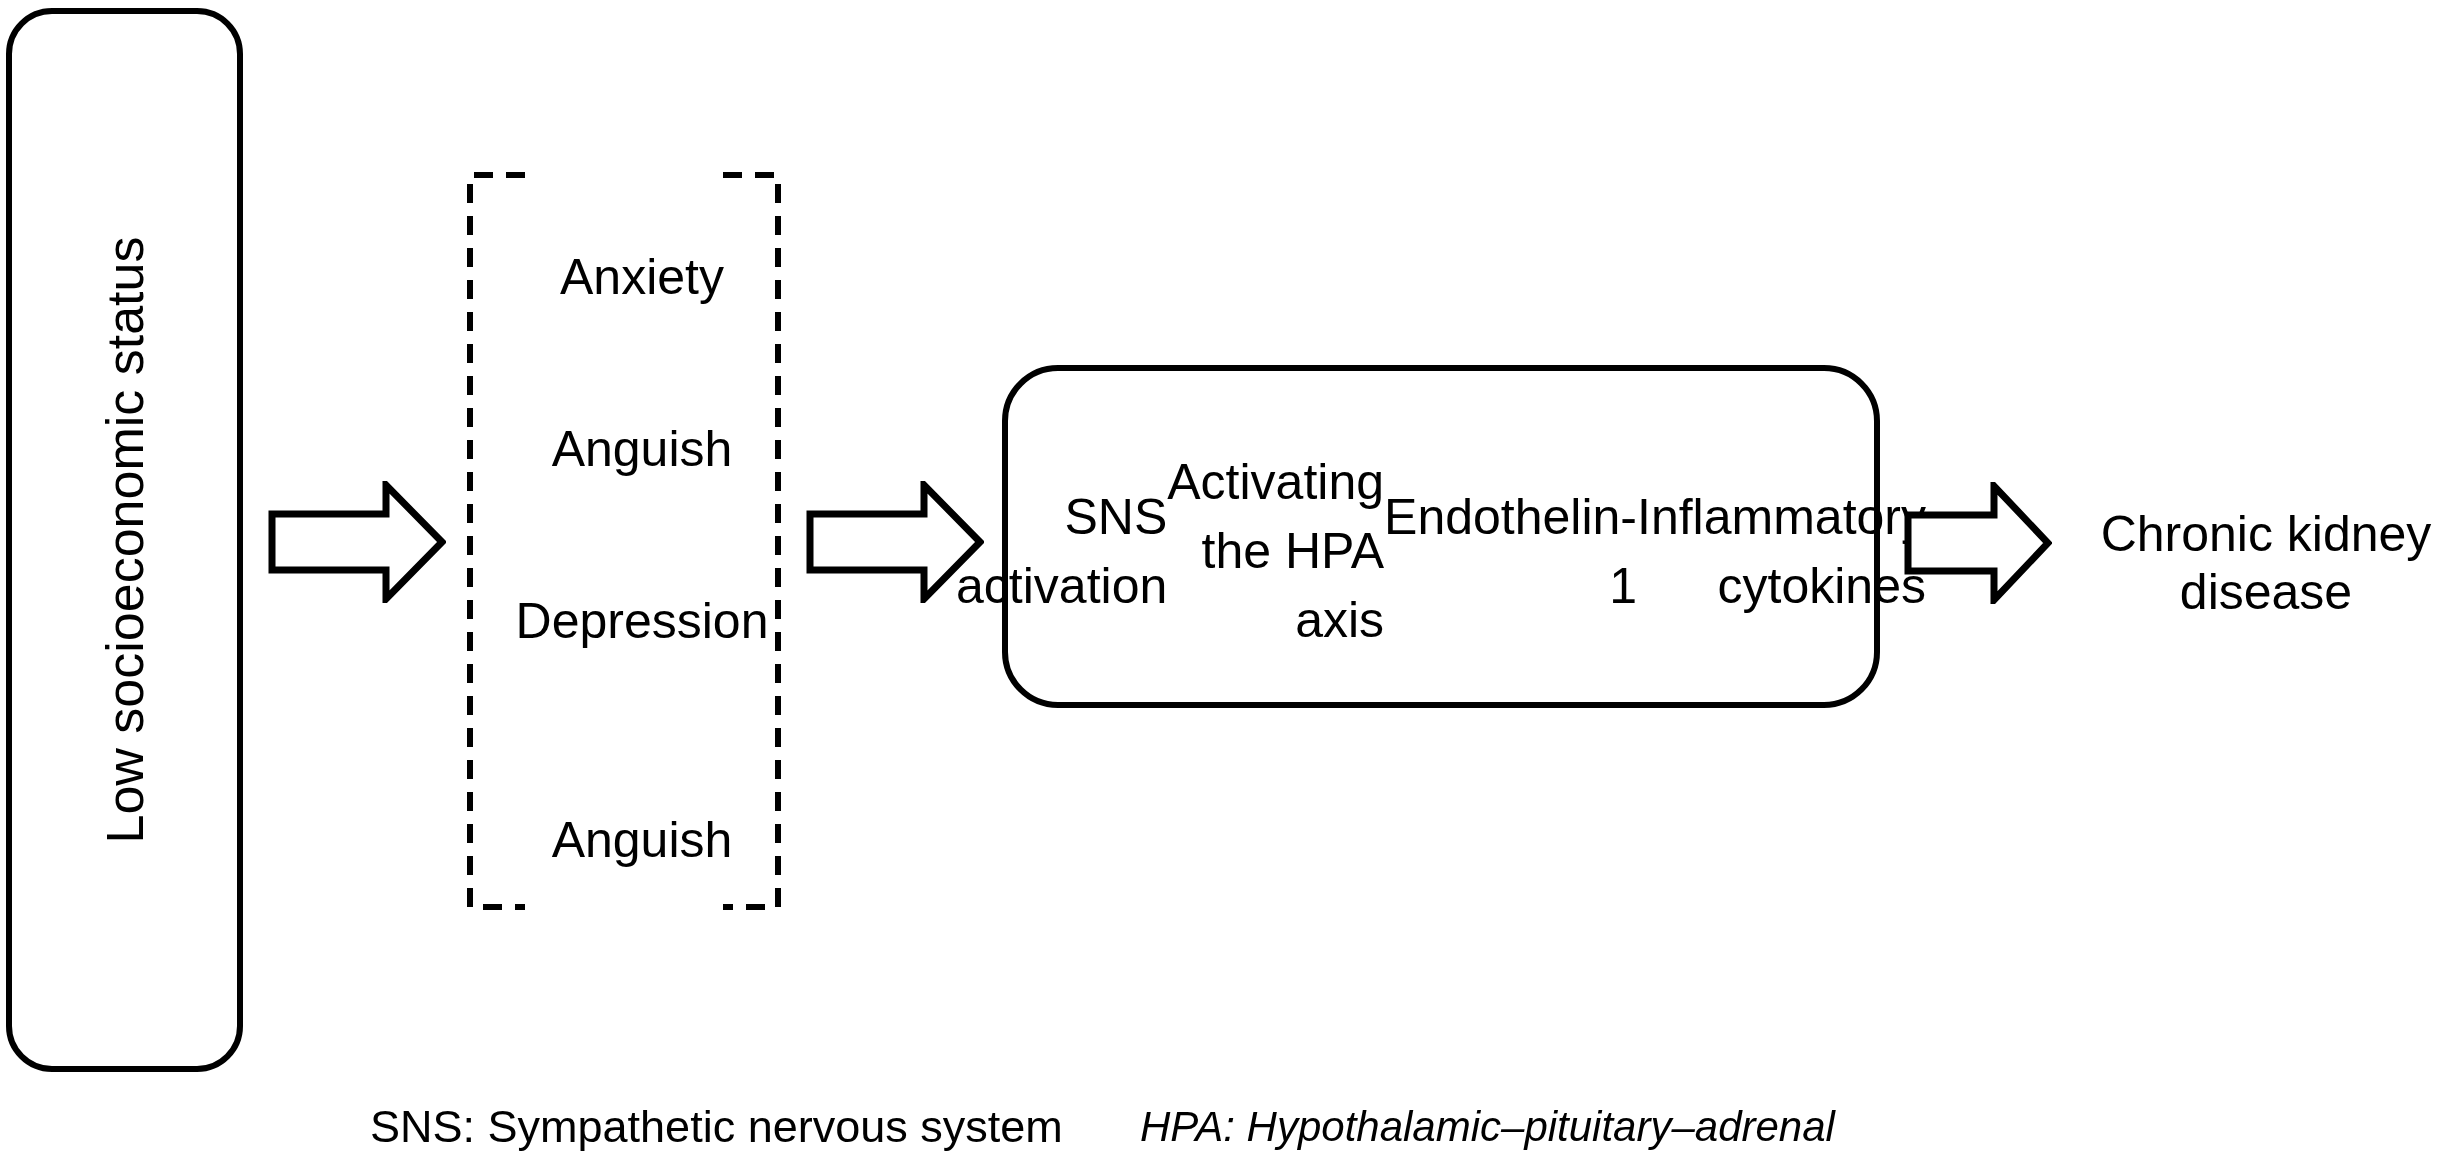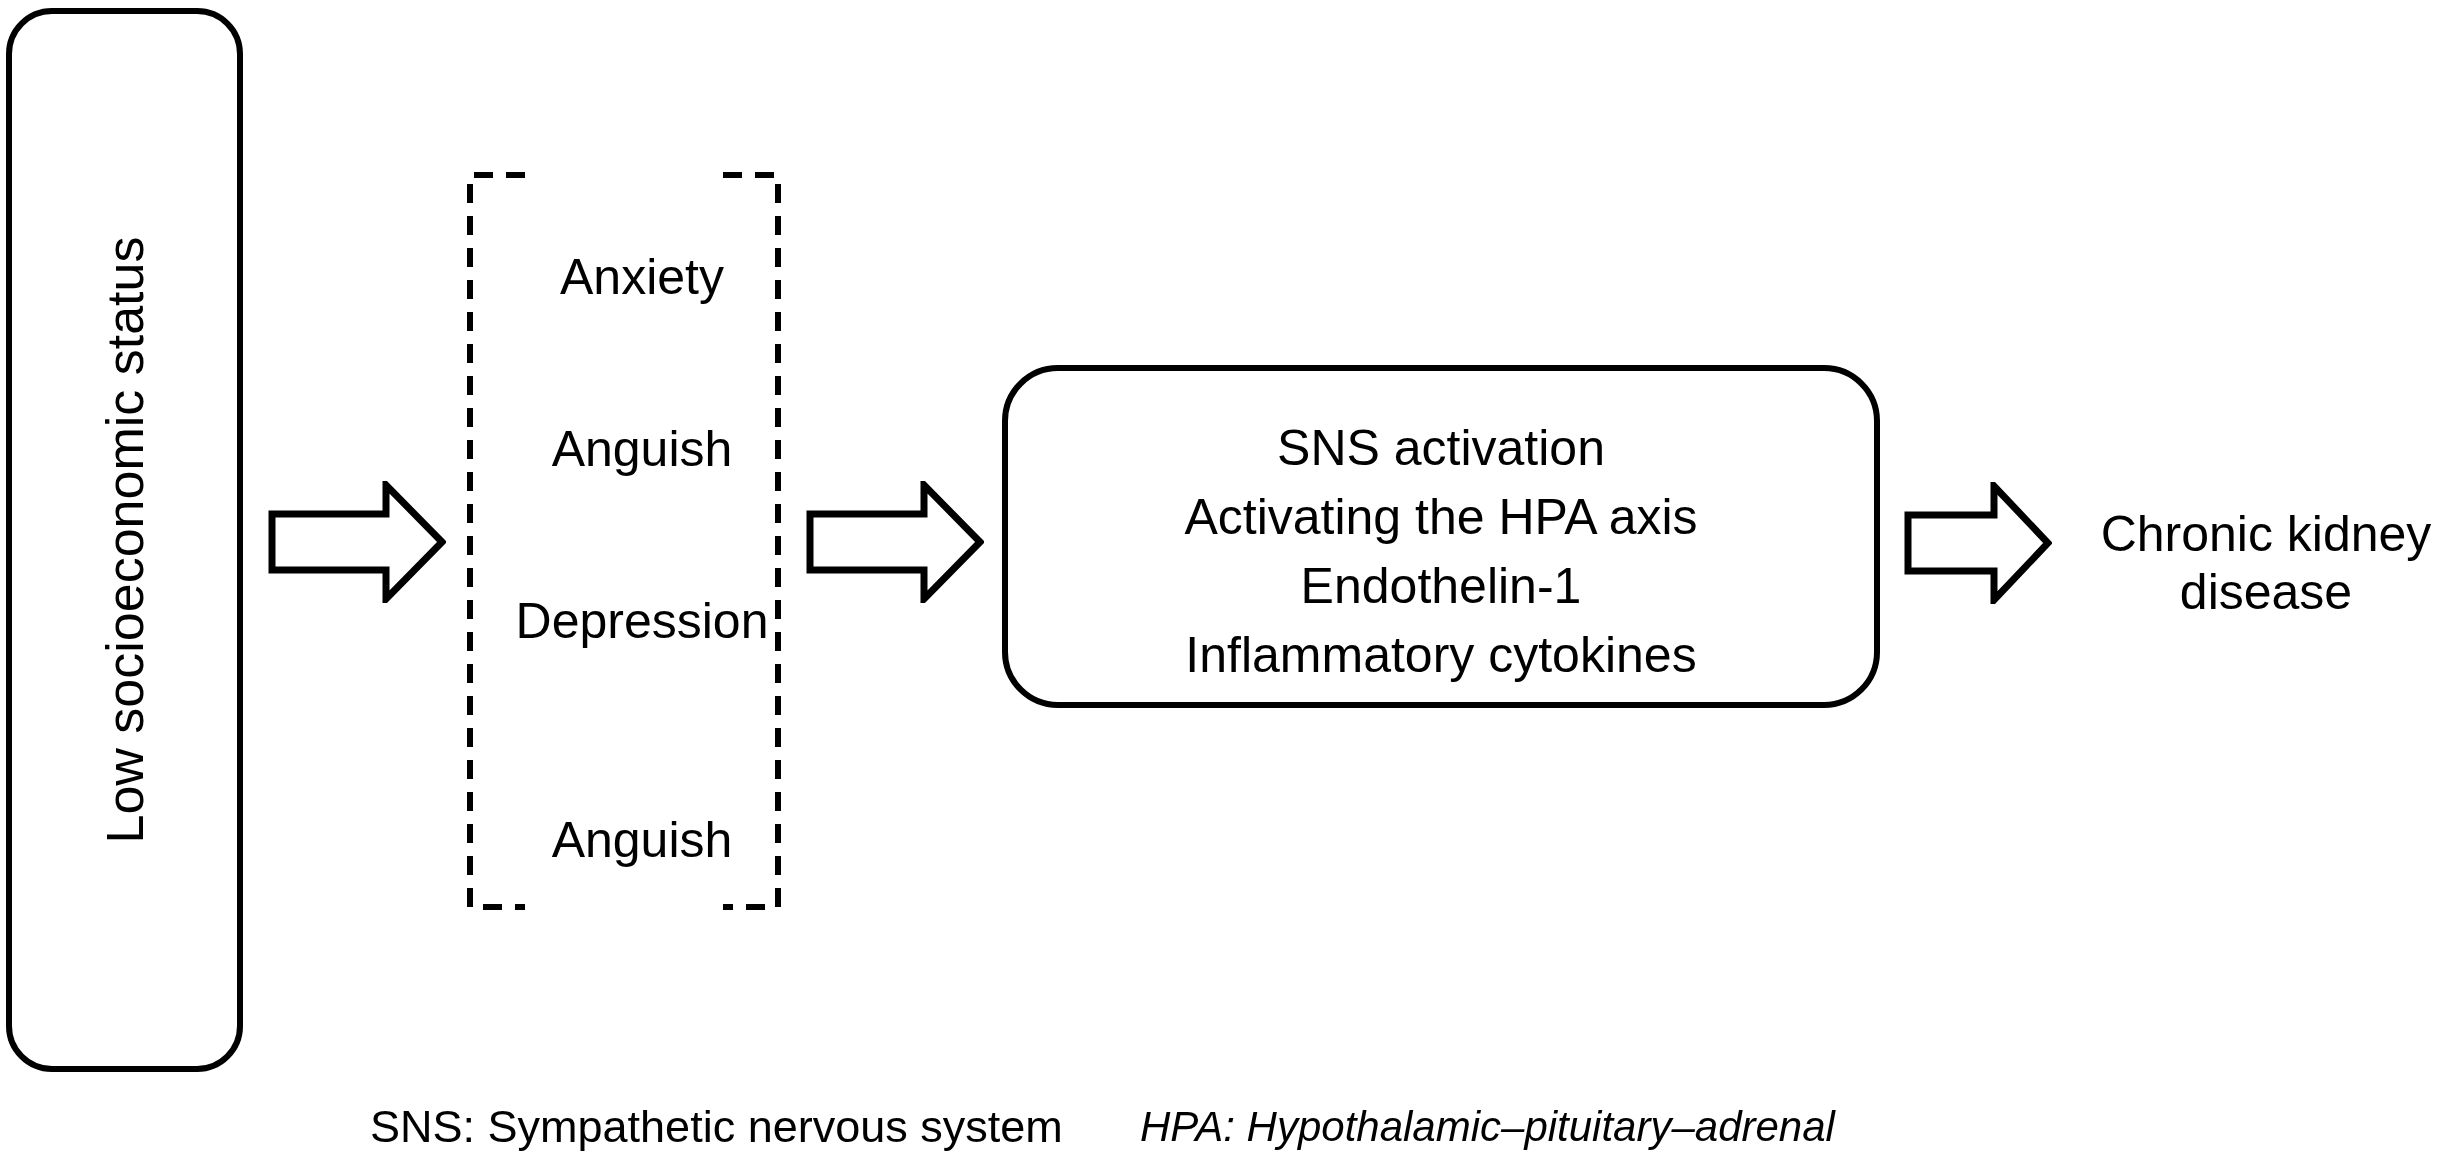--- a/index.html
+++ b/index.html
@@ -74,21 +74,21 @@
     position: absolute;
     left: 1002px;
     top: 365px;
     width: 878px;
     height: 343px;
     border: 6px solid #000;
     border-radius: 56px;
     box-sizing: border-box;
     background: #fff;
     display: flex;
-    flex-direction: column;
+    flex-direction: row;
     align-items: center;
     justify-content: center;
     padding-top: 30px;
     text-align: right;
     font-size: 50px;
     line-height: 69px;
   }
 
   
   .outcome {

